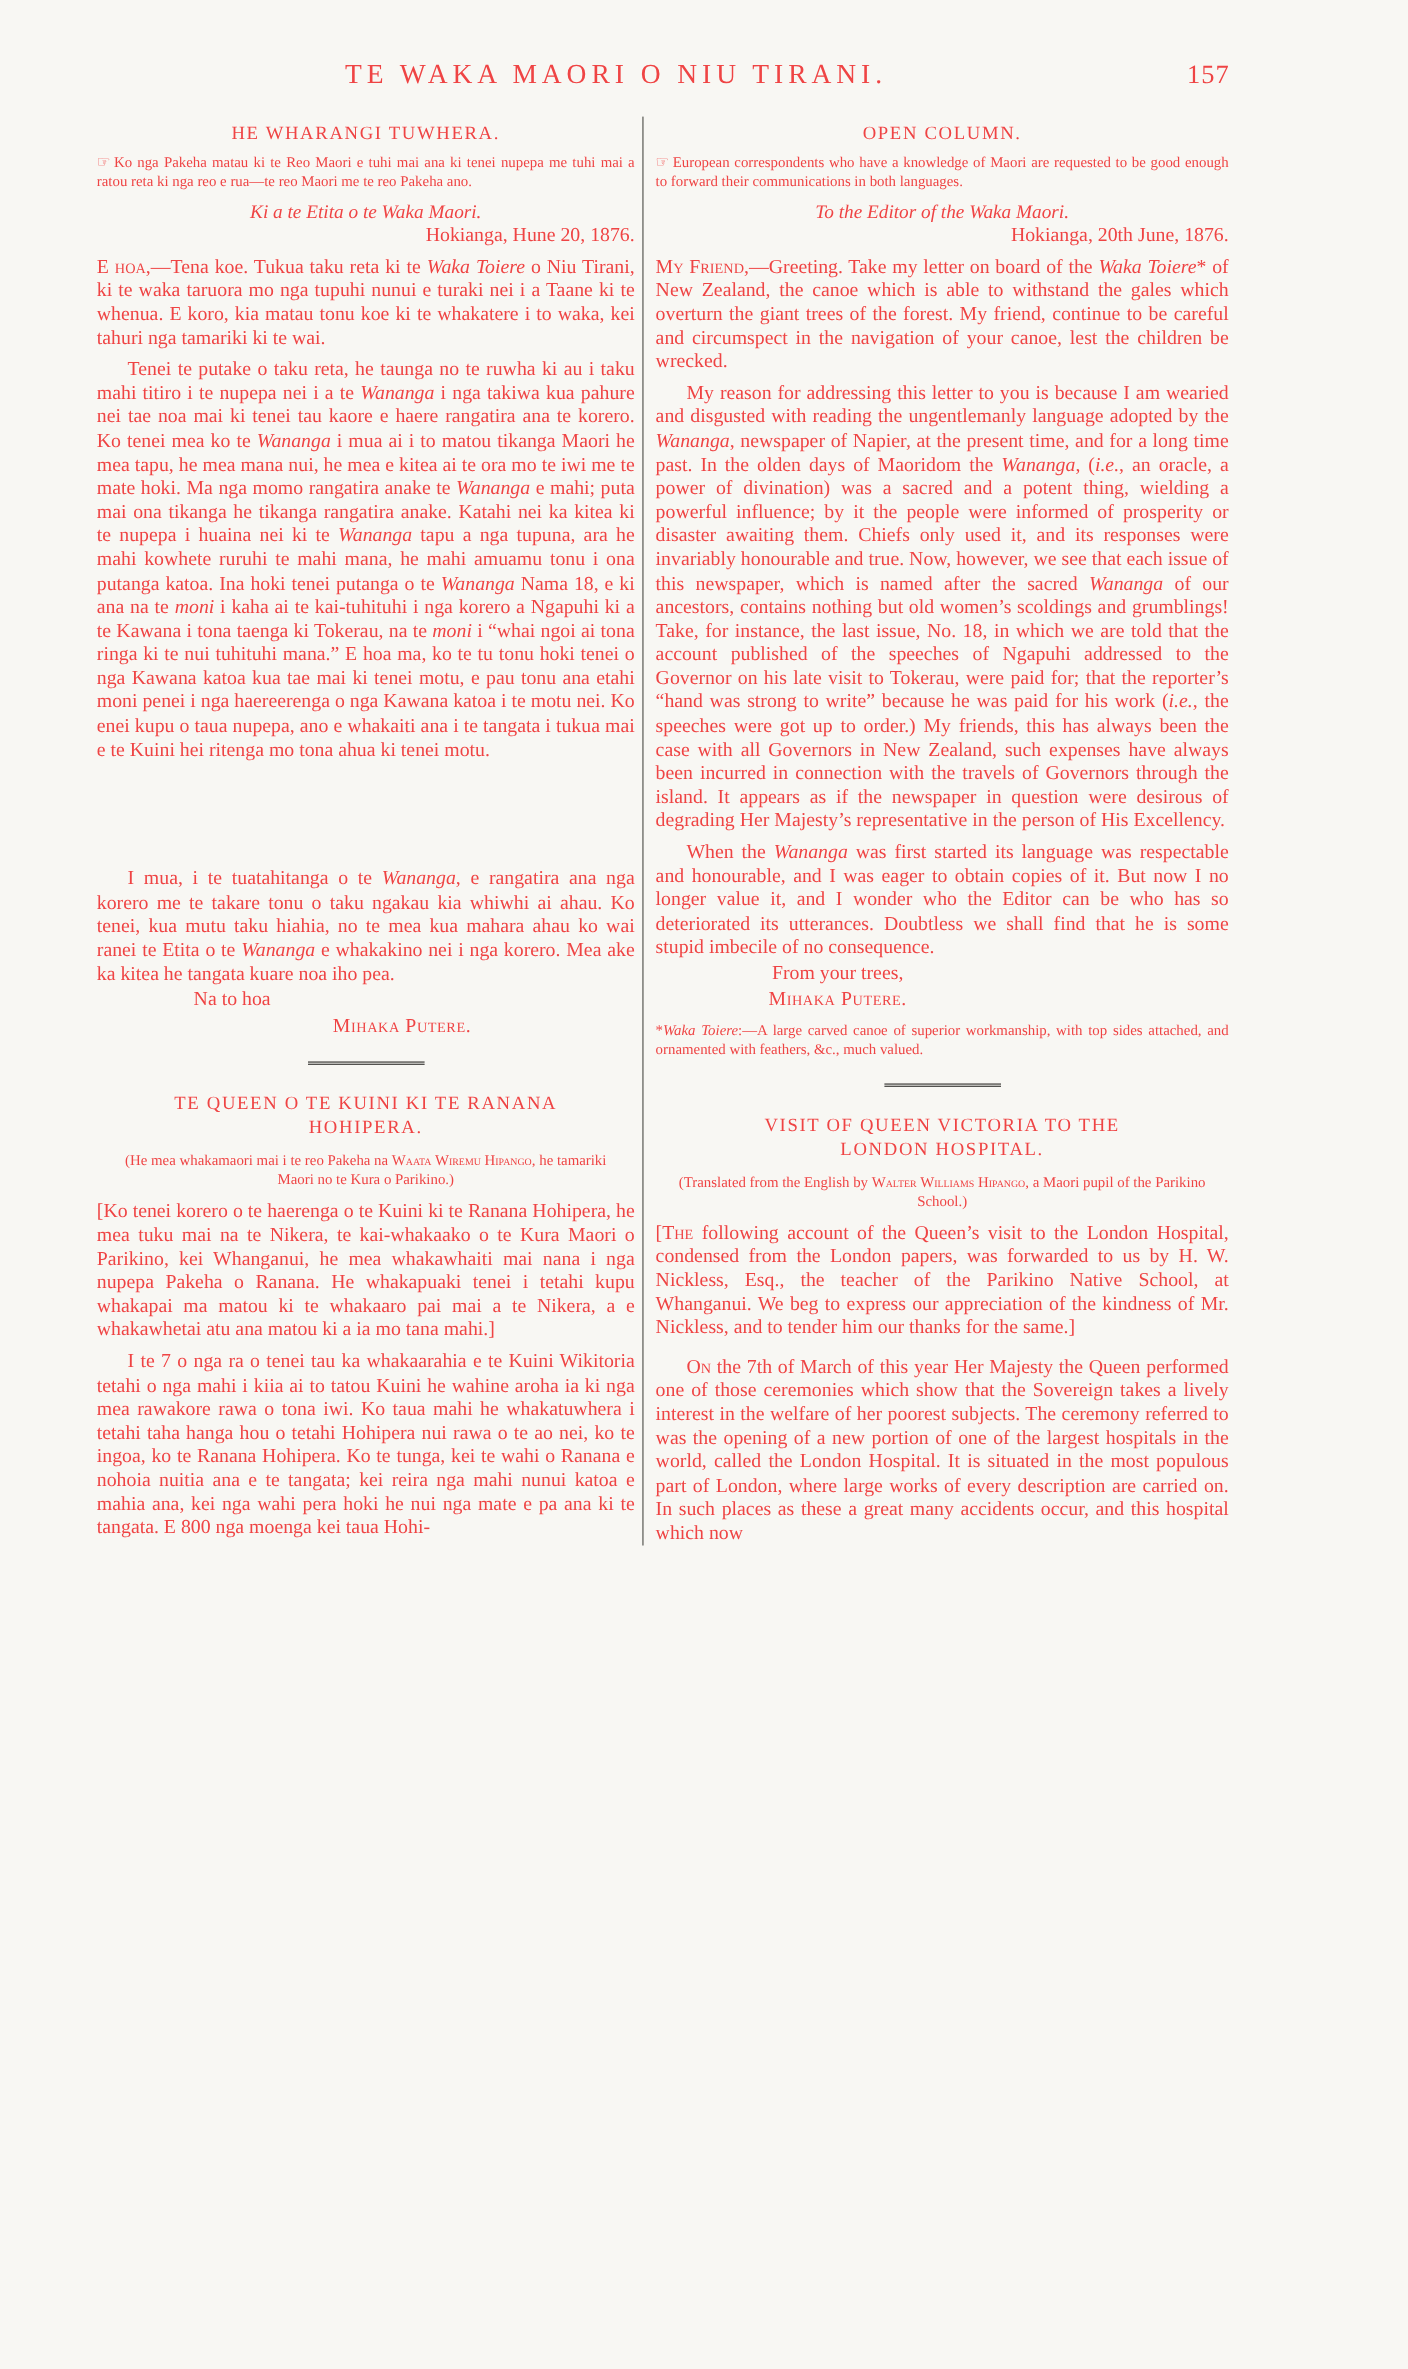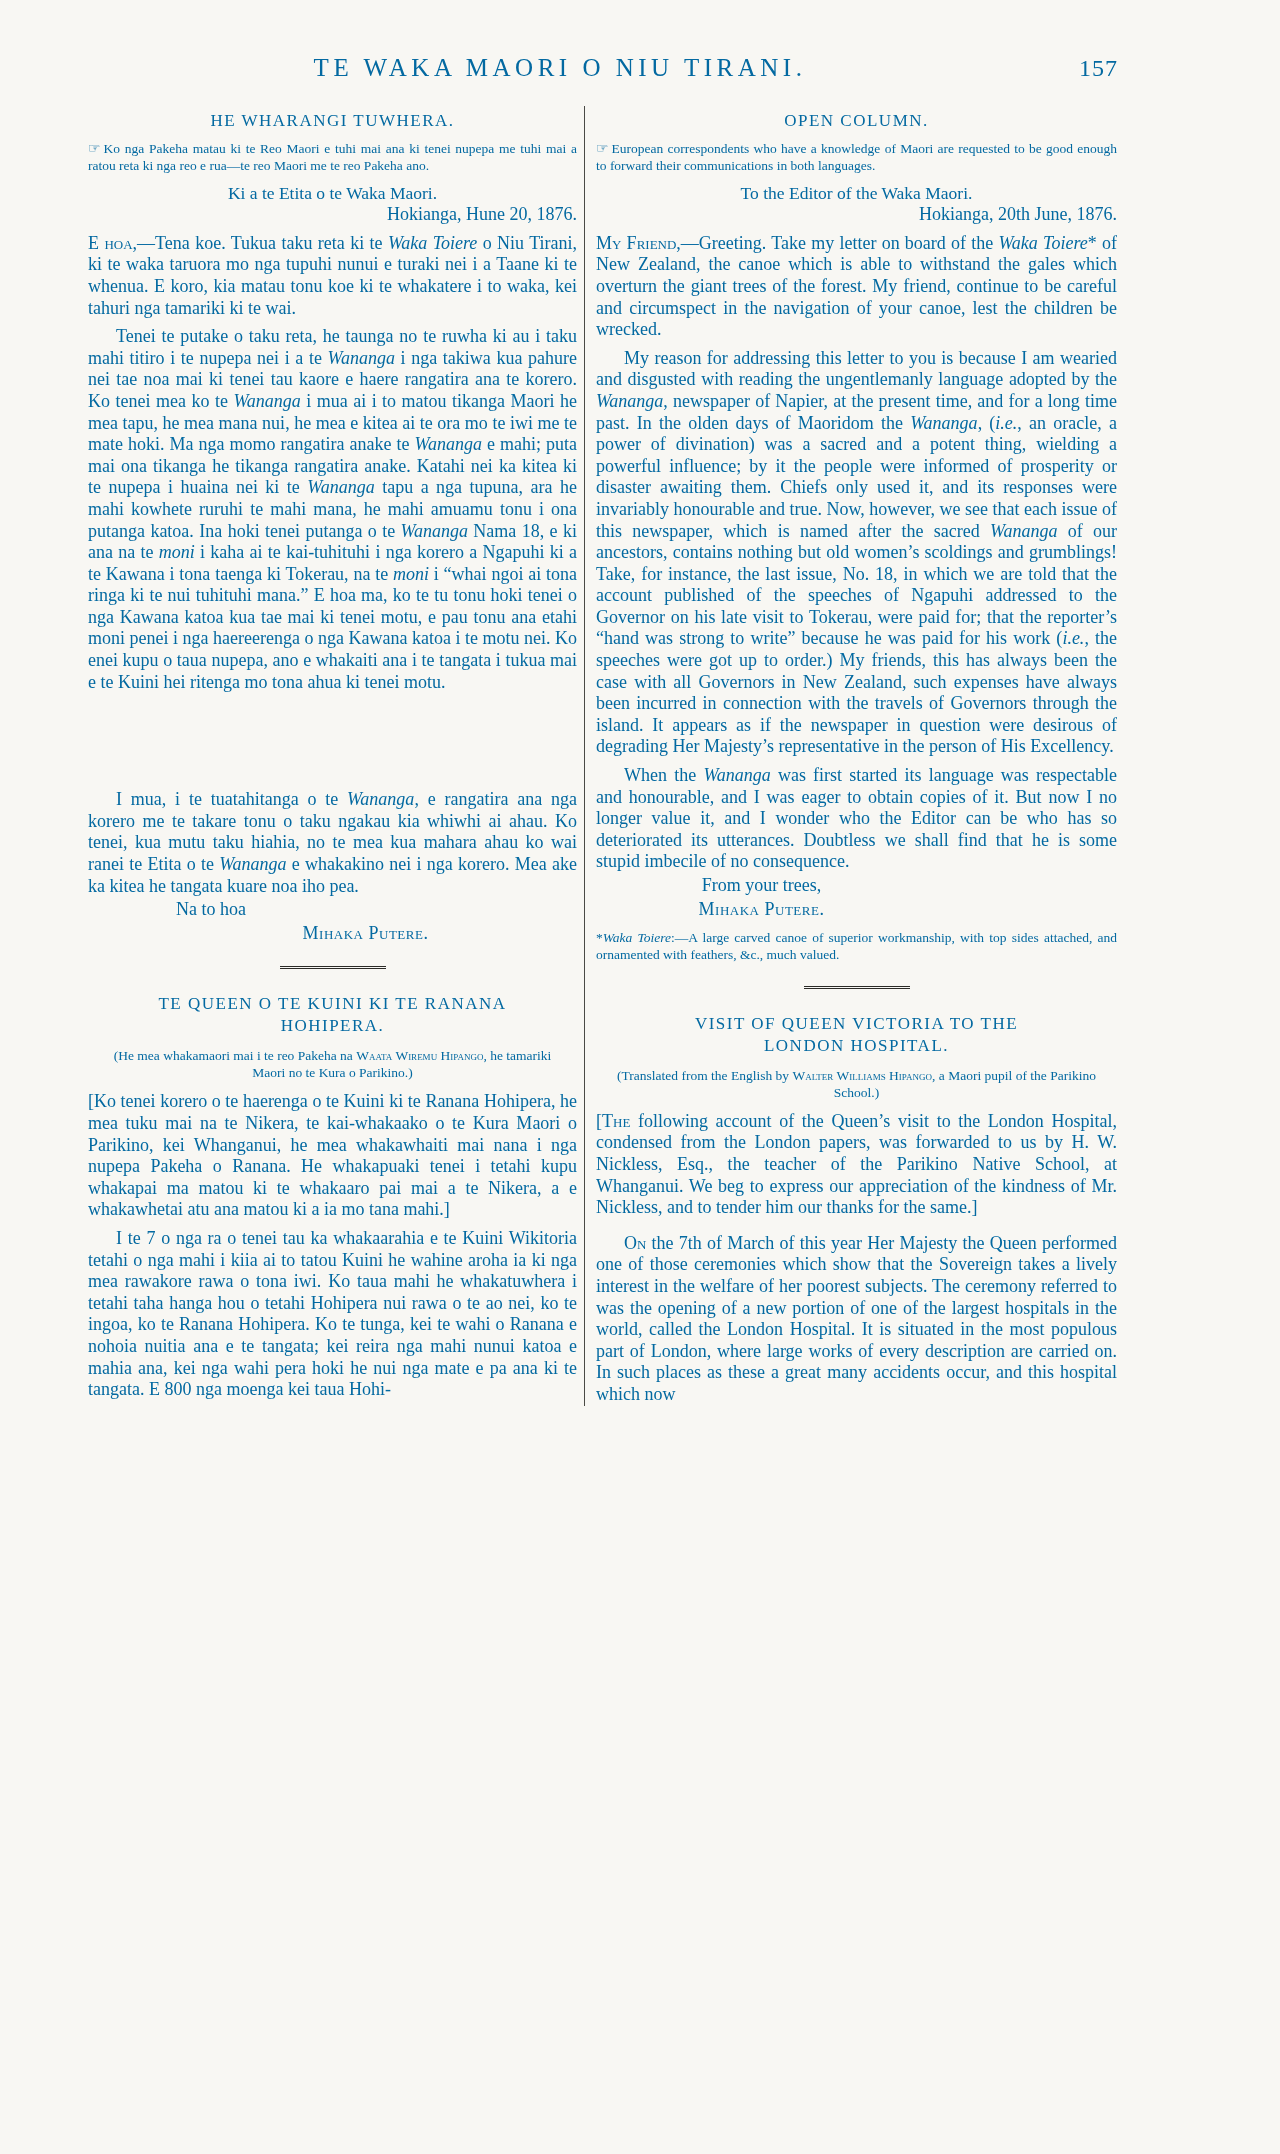--- a/index.html
+++ b/index.html
@@ -1,35 +1,35 @@
 <!DOCTYPE html>
 <html><head>
 <meta charset="utf-8">
 <title>TE WAKA MAORI O NIU TIRANI.</title>
 <style>
   *{box-sizing:border-box}
   html,body{margin:0;padding:0}
   body{background:#f8f7f3}
-  .sheet{position:relative;width:1280px;height:1752px;background:#f8f7f3;color:#0369a1;
+  .sheet{position:relative;width:1280px;height:1752px;background:#f8f7f3;color:#ef4444;
          font-family:"Liberation Serif","DejaVu Serif",serif;overflow:hidden}
   .masthead{position:relative;margin:54px 0 0 88px;width:1030px;height:36px}
   .mast-title{position:absolute;left:0;right:86px;text-align:center;font-size:25px;
               letter-spacing:4.5px;white-space:nowrap}
   .mast-page{position:absolute;right:0;top:1px;font-size:24px;letter-spacing:1px}
   .columns{display:flex;align-items:stretch;margin:16px 0 0 88px;width:1030px}
   .col{text-align:justify;font-size:18px;line-height:21.6px}
   .col.left{width:489px}
   .col.right{width:521px}
   .col-rule{width:1px;background:#4a4a45;margin-left:7px;margin-right:11px}
   .col-heading{font-weight:normal;font-size:17px;letter-spacing:1.5px;text-align:center;
                margin:4px 0 8px;line-height:22px}
   .article-heading{max-width:400px;margin:0 auto 10px}
   .notice{font-size:13.5px;line-height:16.8px;margin:0 0 6px;text-indent:0}
   .hand{font-family:"DejaVu Sans",sans-serif;font-size:14px;margin-right:3px}
-  .addressee{text-align:center;margin:8px 0 0;font-size:17.5px;text-indent:0}
+  .addressee{font-style:italic;text-align:center;margin:8px 0 0;font-size:17.5px;text-indent:0}
   .dateline{text-align:right;margin:0;text-indent:0}
   .para{margin:7px 0 0;text-indent:28px}
   .noindent{text-indent:0}
   .big-gap{margin-top:96px}
   .gap-sm{margin-top:14px}
   .valediction-left{margin:2px 0 0;padding-left:88px;text-align:left;text-indent:0}
   .signature-left{margin:2px 0 0;text-align:center;padding-left:66px;text-indent:0;letter-spacing:.5px}
   .valediction-right{margin:2px 0 0;text-align:center;padding-right:190px;text-indent:0}
   .signature-right{margin:2px 0 0;text-align:center;padding-right:190px;text-indent:0;letter-spacing:.5px}
   .footnote{font-size:13.5px;line-height:16.8px;margin:10px 0 0;text-indent:0}

